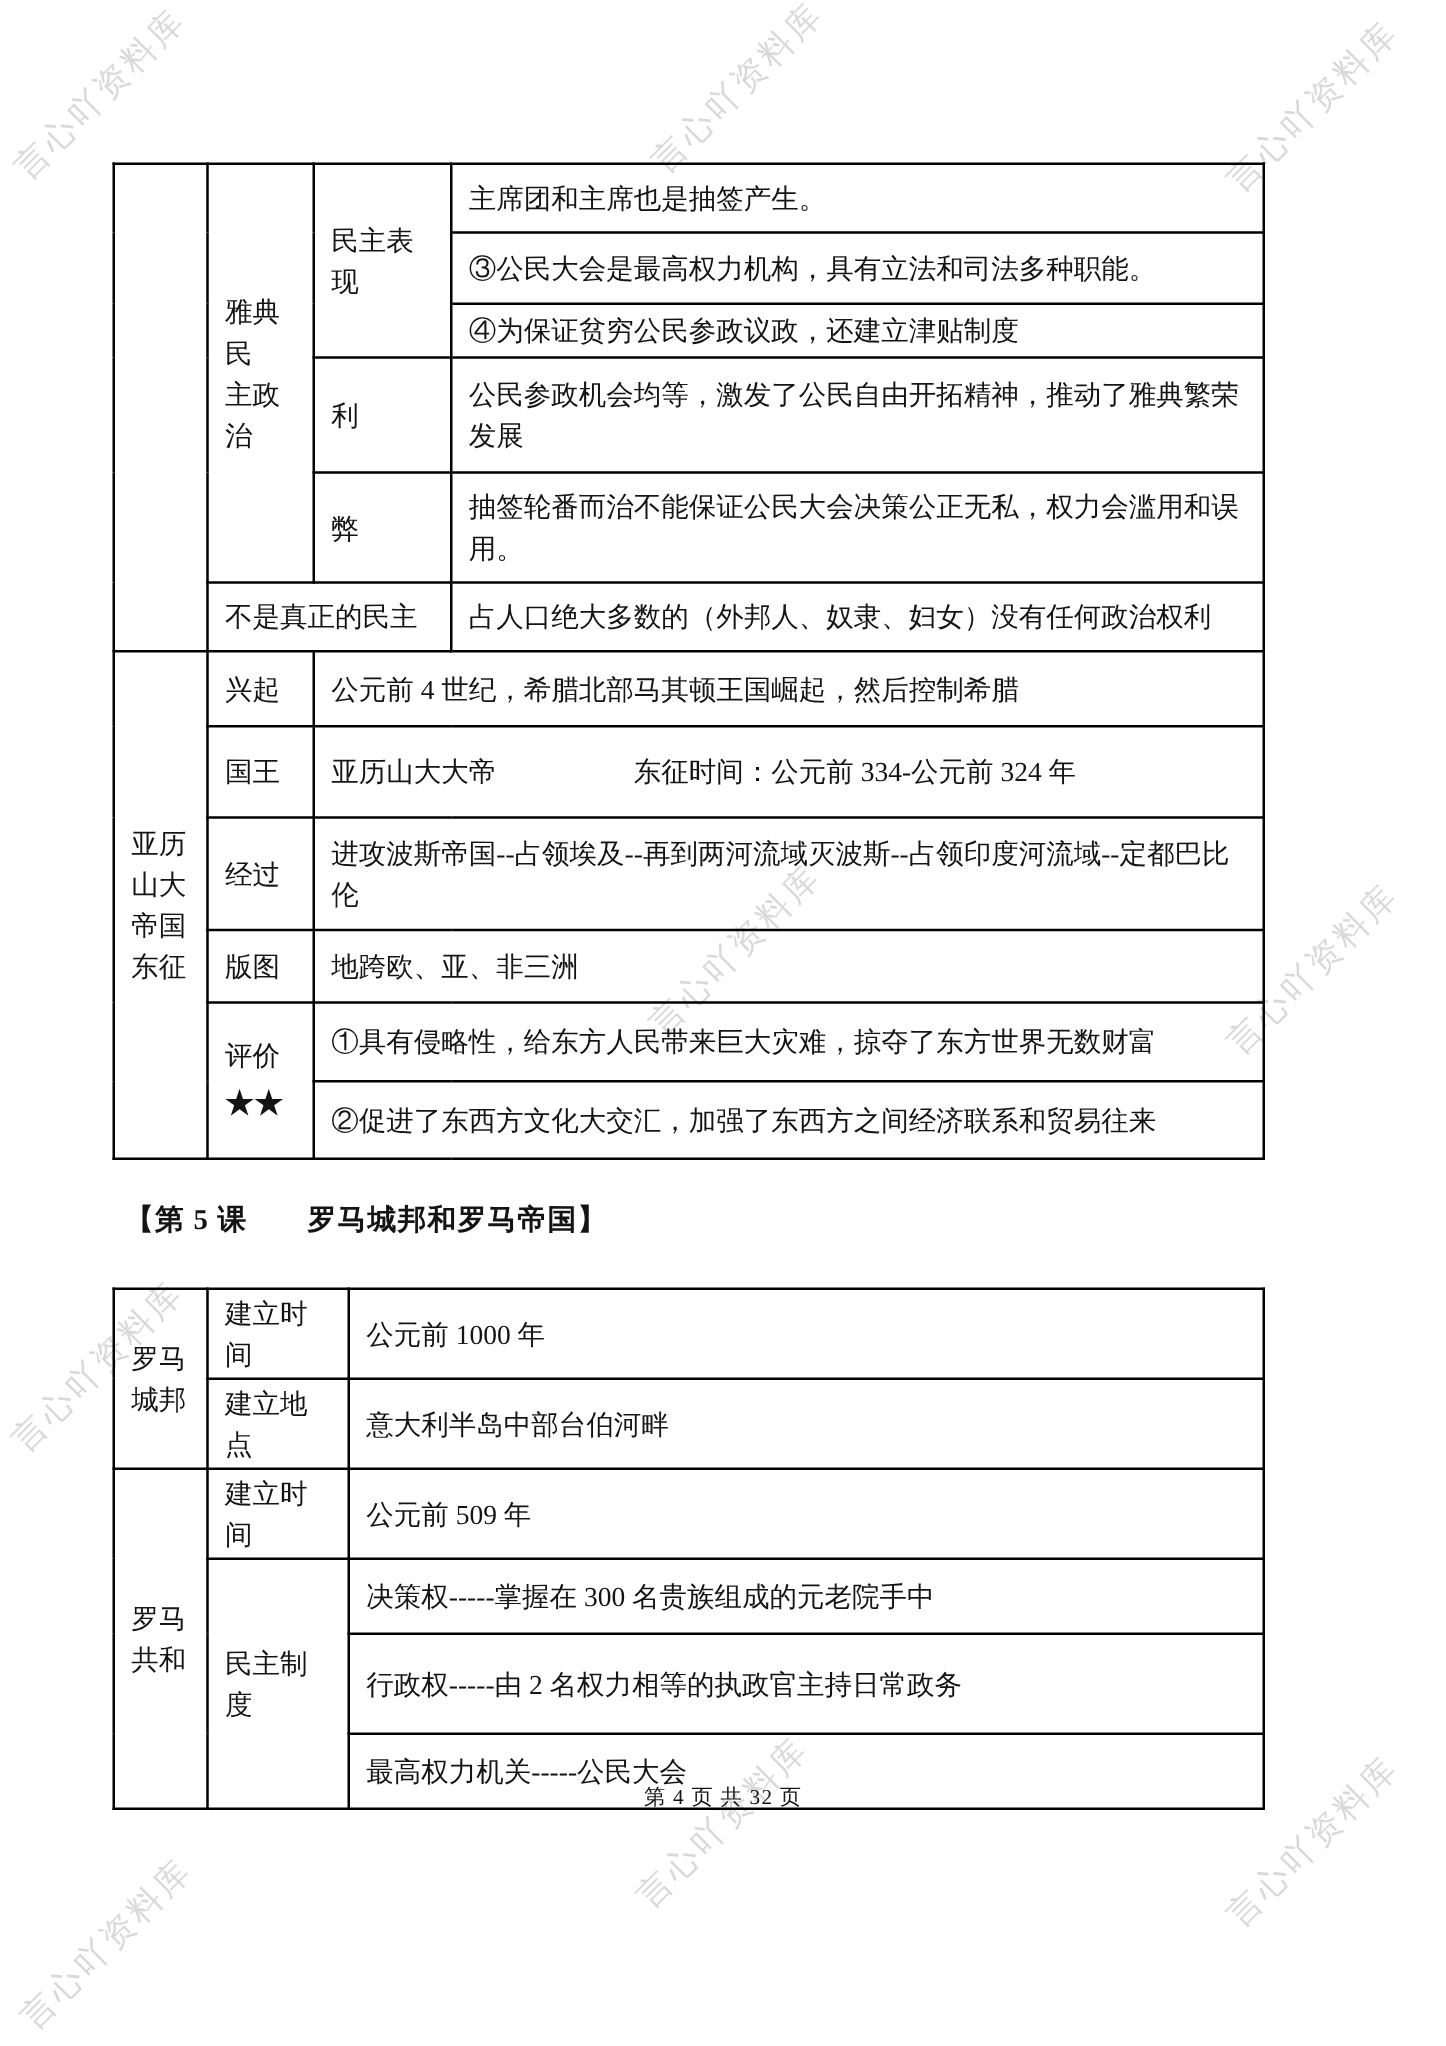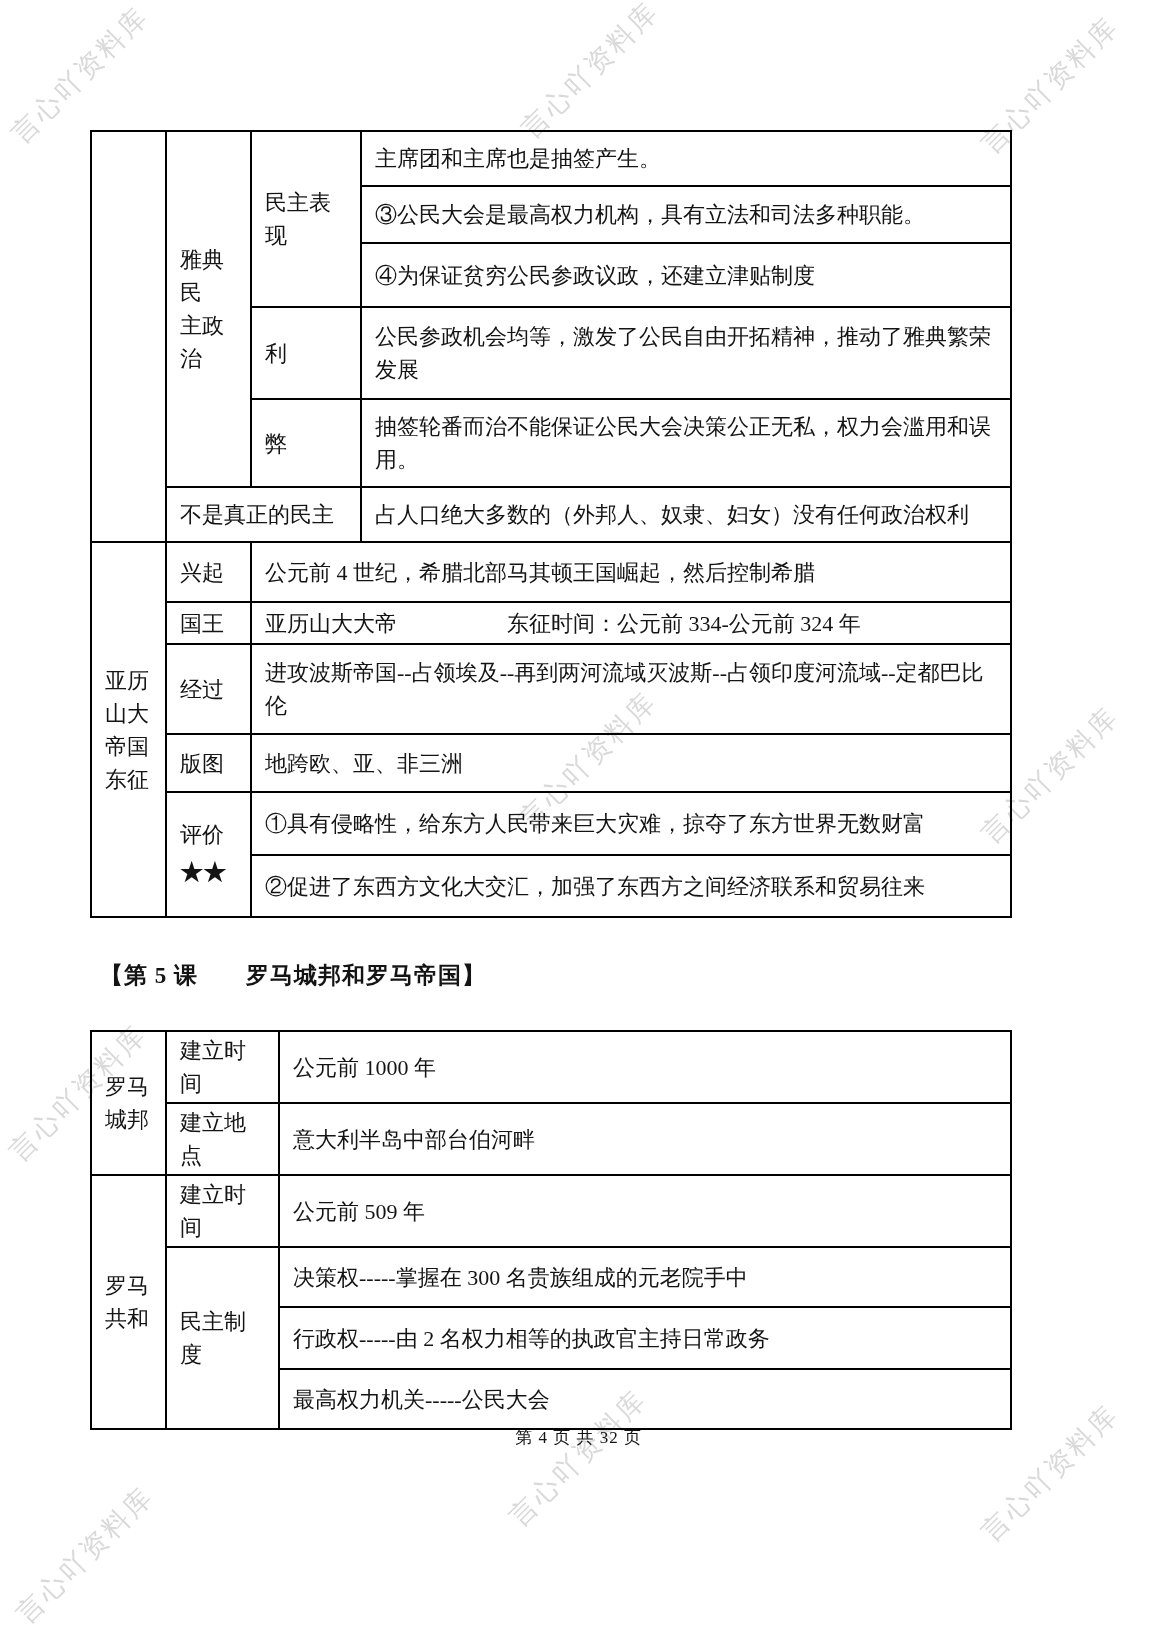--- a/index.html
+++ b/index.html
@@ -92,21 +92,21 @@
       <tr style="height:55px;">
     <td rowspan="6" class="cat"></td>
     <td rowspan="5" class="cat vtop">雅典民
 主政治</td>
     <td rowspan="3" class="vtop">民主表现</td>
     <td>主席团和主席也是抽签产生。</td>
   </tr>
   <tr style="height:57px;">
     <td>③公民大会是最高权力机构，具有立法和司法多种职能。</td>
   </tr>
-  <tr style="height:64px;">
+  <tr style="height:43px;">
     <td>④为保证贫穷公民参政议政，还建立津贴制度</td>
   </tr>
   <tr style="height:92px;">
     <td>利</td>
     <td>公民参政机会均等，激发了公民自由开拓精神，推动了雅典繁荣发展</td>
   </tr>
   <tr style="height:88px;">
     <td>弊</td>
     <td>抽签轮番而治不能保证公民大会决策公正无私，权力会滥用和误用。</td>
   </tr>
@@ -116,21 +116,21 @@
   </tr>
 
   <tr style="height:60px;">
     <td rowspan="6" class="cat">亚历
 山大
 帝国
 东征</td>
     <td>兴起</td>
     <td colspan="2">公元前 4 世纪，希腊北部马其顿王国崛起，然后控制希腊</td>
   </tr>
-  <tr style="height:42px;">
+  <tr style="height:73px;">
     <td>国王</td>
     <td colspan="2">亚历山大大帝　　　　　东征时间：公元前 334-公元前 324 年</td>
   </tr>
   <tr style="height:90px;">
     <td>经过</td>
     <td colspan="2">进攻波斯帝国--占领埃及--再到两河流域灭波斯--占领印度河流域--定都巴比伦</td>
   </tr>
   <tr style="height:58px;">
     <td>版图</td>
     <td colspan="2">地跨欧、亚、非三洲</td>
@@ -170,21 +170,21 @@
   <tr style="height:60px;">
     <td rowspan="4" class="cat cat-wide low">罗马
 共和</td>
     <td>建立时间</td>
     <td>公元前 509 年</td>
   </tr>
   <tr style="height:60px;">
     <td rowspan="3">民主制度</td>
     <td>决策权-----掌握在 300 名贵族组成的元老院手中</td>
   </tr>
-  <tr style="height:62px;">
+  <tr style="height:80px;">
     <td>行政权-----由 2 名权力相等的执政官主持日常政务</td>
   </tr>
   <tr style="height:60px;">
     <td>最高权力机关-----公民大会</td>
   </tr>
 </tbody>
   </table>
 
 <div class="footer">第 4 页 共 32 页</div>
 

